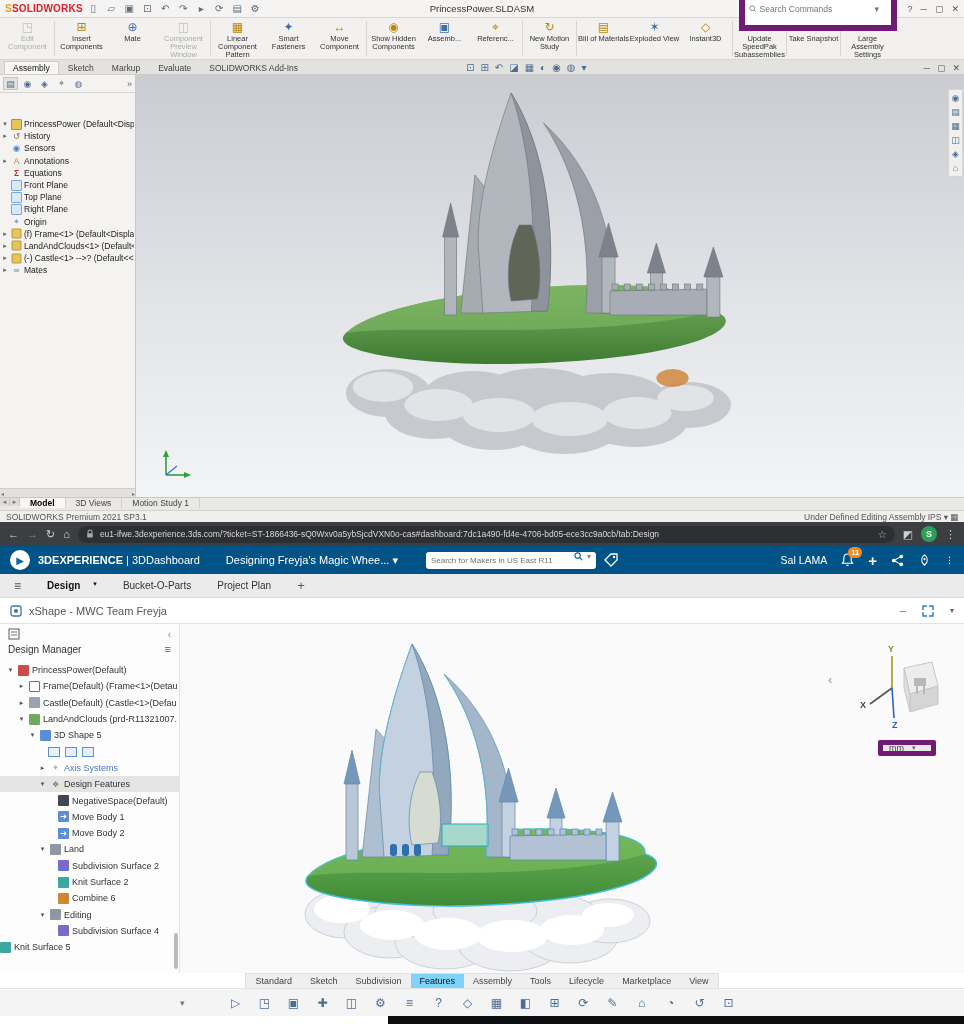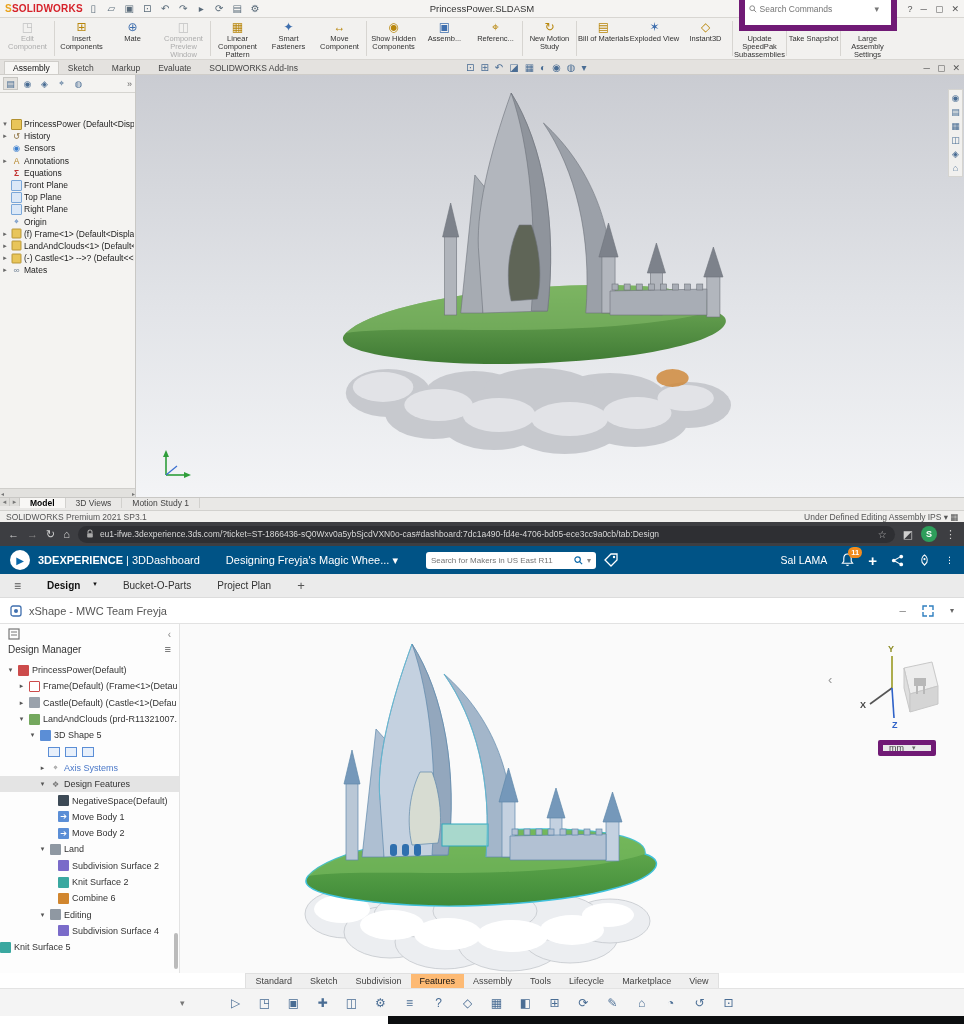--- a/index.html
+++ b/index.html
@@ -59,21 +59,21 @@
 .br-nav{font-size:11px;cursor:pointer}
 .br-pill{flex:1;height:17px;background:#2e2f33;border-radius:9px;display:flex;align-items:center;gap:6px;padding:0 8px;overflow:hidden}
 .br-url{font-size:8.5px;color:#d8d8d8;white-space:nowrap;overflow:hidden;text-overflow:ellipsis;flex:1}
 .avatar{width:16px;height:16px;border-radius:50%;background:#2e9e5b;color:#fff;display:flex;align-items:center;justify-content:center;font-size:9px;font-weight:bold;cursor:pointer}
 .dx-head{height:28px;background:#005386;display:flex;align-items:center;gap:8px;padding:0 10px;color:#fff}
 .dx-logo{width:20px;height:20px;border-radius:50%;background:#fff;display:flex;align-items:center;justify-content:center;cursor:pointer}
 .dx-logo b{color:#0a67a8;font-size:10px}
 .dx-brand{font-size:11px;white-space:nowrap}
 .dx-brand b{font-weight:bold}
 .dx-doc{font-size:11px;margin-left:18px;white-space:nowrap;cursor:pointer}
-.dx-search{margin-left:20px;width:170px;height:17px;background:#fff;border-radius:3px;display:flex;align-items:center;padding:0 5px;gap:4px}
+.dx-search{margin-left:20px;width:170px;height:17px;background:#fff;border-radius:3px;display:flex;padding:0 5px;gap:4px}
 .dx-search input{border:none;outline:none;font-size:8px;color:#666;flex:1;background:transparent}
 .dx-right{margin-left:auto;display:flex;align-items:center;gap:14px}
 .dx-user{font-size:10.5px;white-space:nowrap;cursor:pointer}
 .dx-ic{position:relative;cursor:pointer;display:flex;align-items:center}
 .badge{position:absolute;top:-6px;right:-8px;background:#f28c1e;color:#fff;border-radius:7px;font-size:7.5px;padding:1px 3px;font-weight:bold}
 .dx-plus{font-size:15px;font-weight:bold;cursor:pointer}
 .dx-tabs{height:24px;background:#ebebeb;display:flex;align-items:center;gap:26px;padding:0 14px;border-bottom:1px solid #dcdcdc;color:#333}
 .dx-tab{font-size:10px;cursor:pointer;display:flex;gap:13px;align-items:flex-start}
 .dx-tab.act{font-weight:bold;color:#111}
 .x-apphead{height:26px;background:#fff;border-bottom:1px solid #e2e2e2;display:flex;align-items:center;padding:0 10px;gap:7px}
@@ -91,21 +91,21 @@
 .xlab{font-size:9px;color:#333;overflow:hidden}
 .xlab.blue{color:#4a78c8}
 .xi-asm{background:#cc4b4b}.xi-frame{background:#fff;border:1px solid #cc4b4b}.xi-castle{background:#9aa2ac}.xi-land{background:#74a85e}.xi-shape{background:#5b8ed6}.xi-axis{background:transparent;color:#777}.xi-features{background:transparent;color:#777}.xi-negspace{background:#3d4a56}.xi-movebody{background:#5b8ed6}.xi-body{background:#8f98a2}.xi-subdiv{background:#7a6bc9}.xi-knit{background:#3aa8a0}.xi-combine{background:#d1862f}
 .mini-planes{display:flex;gap:5px}
 .mp{width:12px;height:10px;border:1px solid #5b8ed6;background:#e8f0fb;cursor:pointer}
 .x-vp{position:relative;flex:1;background:#fafafa;overflow:hidden}
 .units{position:absolute;display:flex;align-items:center;gap:8px;background:#e9e9e9;border:5px solid #701a75;border-radius:2px;height:16px;padding:0 6px;font-size:9px;color:#444;cursor:pointer}
 .x-bottom{height:15px;background:#fff;display:flex;justify-content:center;align-items:stretch}
 .xtabs{display:flex;background:#efefef;border:1px solid #e0e0e0;border-bottom:none}
 .xtab{padding:0 9px;display:flex;align-items:center;font-size:9px;color:#444;cursor:pointer}
-.xtab.act{background:#fdba74;color:#111}
+.xtab.act{background:#7dd3fc;color:#111}
 .x-toolbar{height:28px;background:#f4f4f4;border-top:1px solid #e3e3e3;display:flex;align-items:center;justify-content:center;gap:9px;position:relative}
 .xtb{width:20px;height:20px;display:flex;align-items:center;justify-content:center;font-size:12px;color:#4a6d94;cursor:pointer}
 .tb-chev{position:absolute;left:180px;color:#777;font-size:9px;cursor:pointer}
 .taskstrip{position:absolute;left:388px;top:1016px;width:576px;height:8px;background:#0c0e10}
 .navarrow{position:absolute;color:#999;font-size:13px;cursor:pointer}
 .scrollv{position:absolute;right:1px;bottom:4px;width:4px;height:36px;background:#bbb;border-radius:2px}
 .hsb{position:absolute;bottom:0;left:0;width:136px;height:9px;background:#e2e1de;border-top:1px solid #cfcecb;display:flex;justify-content:space-between;align-items:center;padding:0 1px;color:#777;font-size:6px}
 svg{display:block}
 </style>
 </head>

